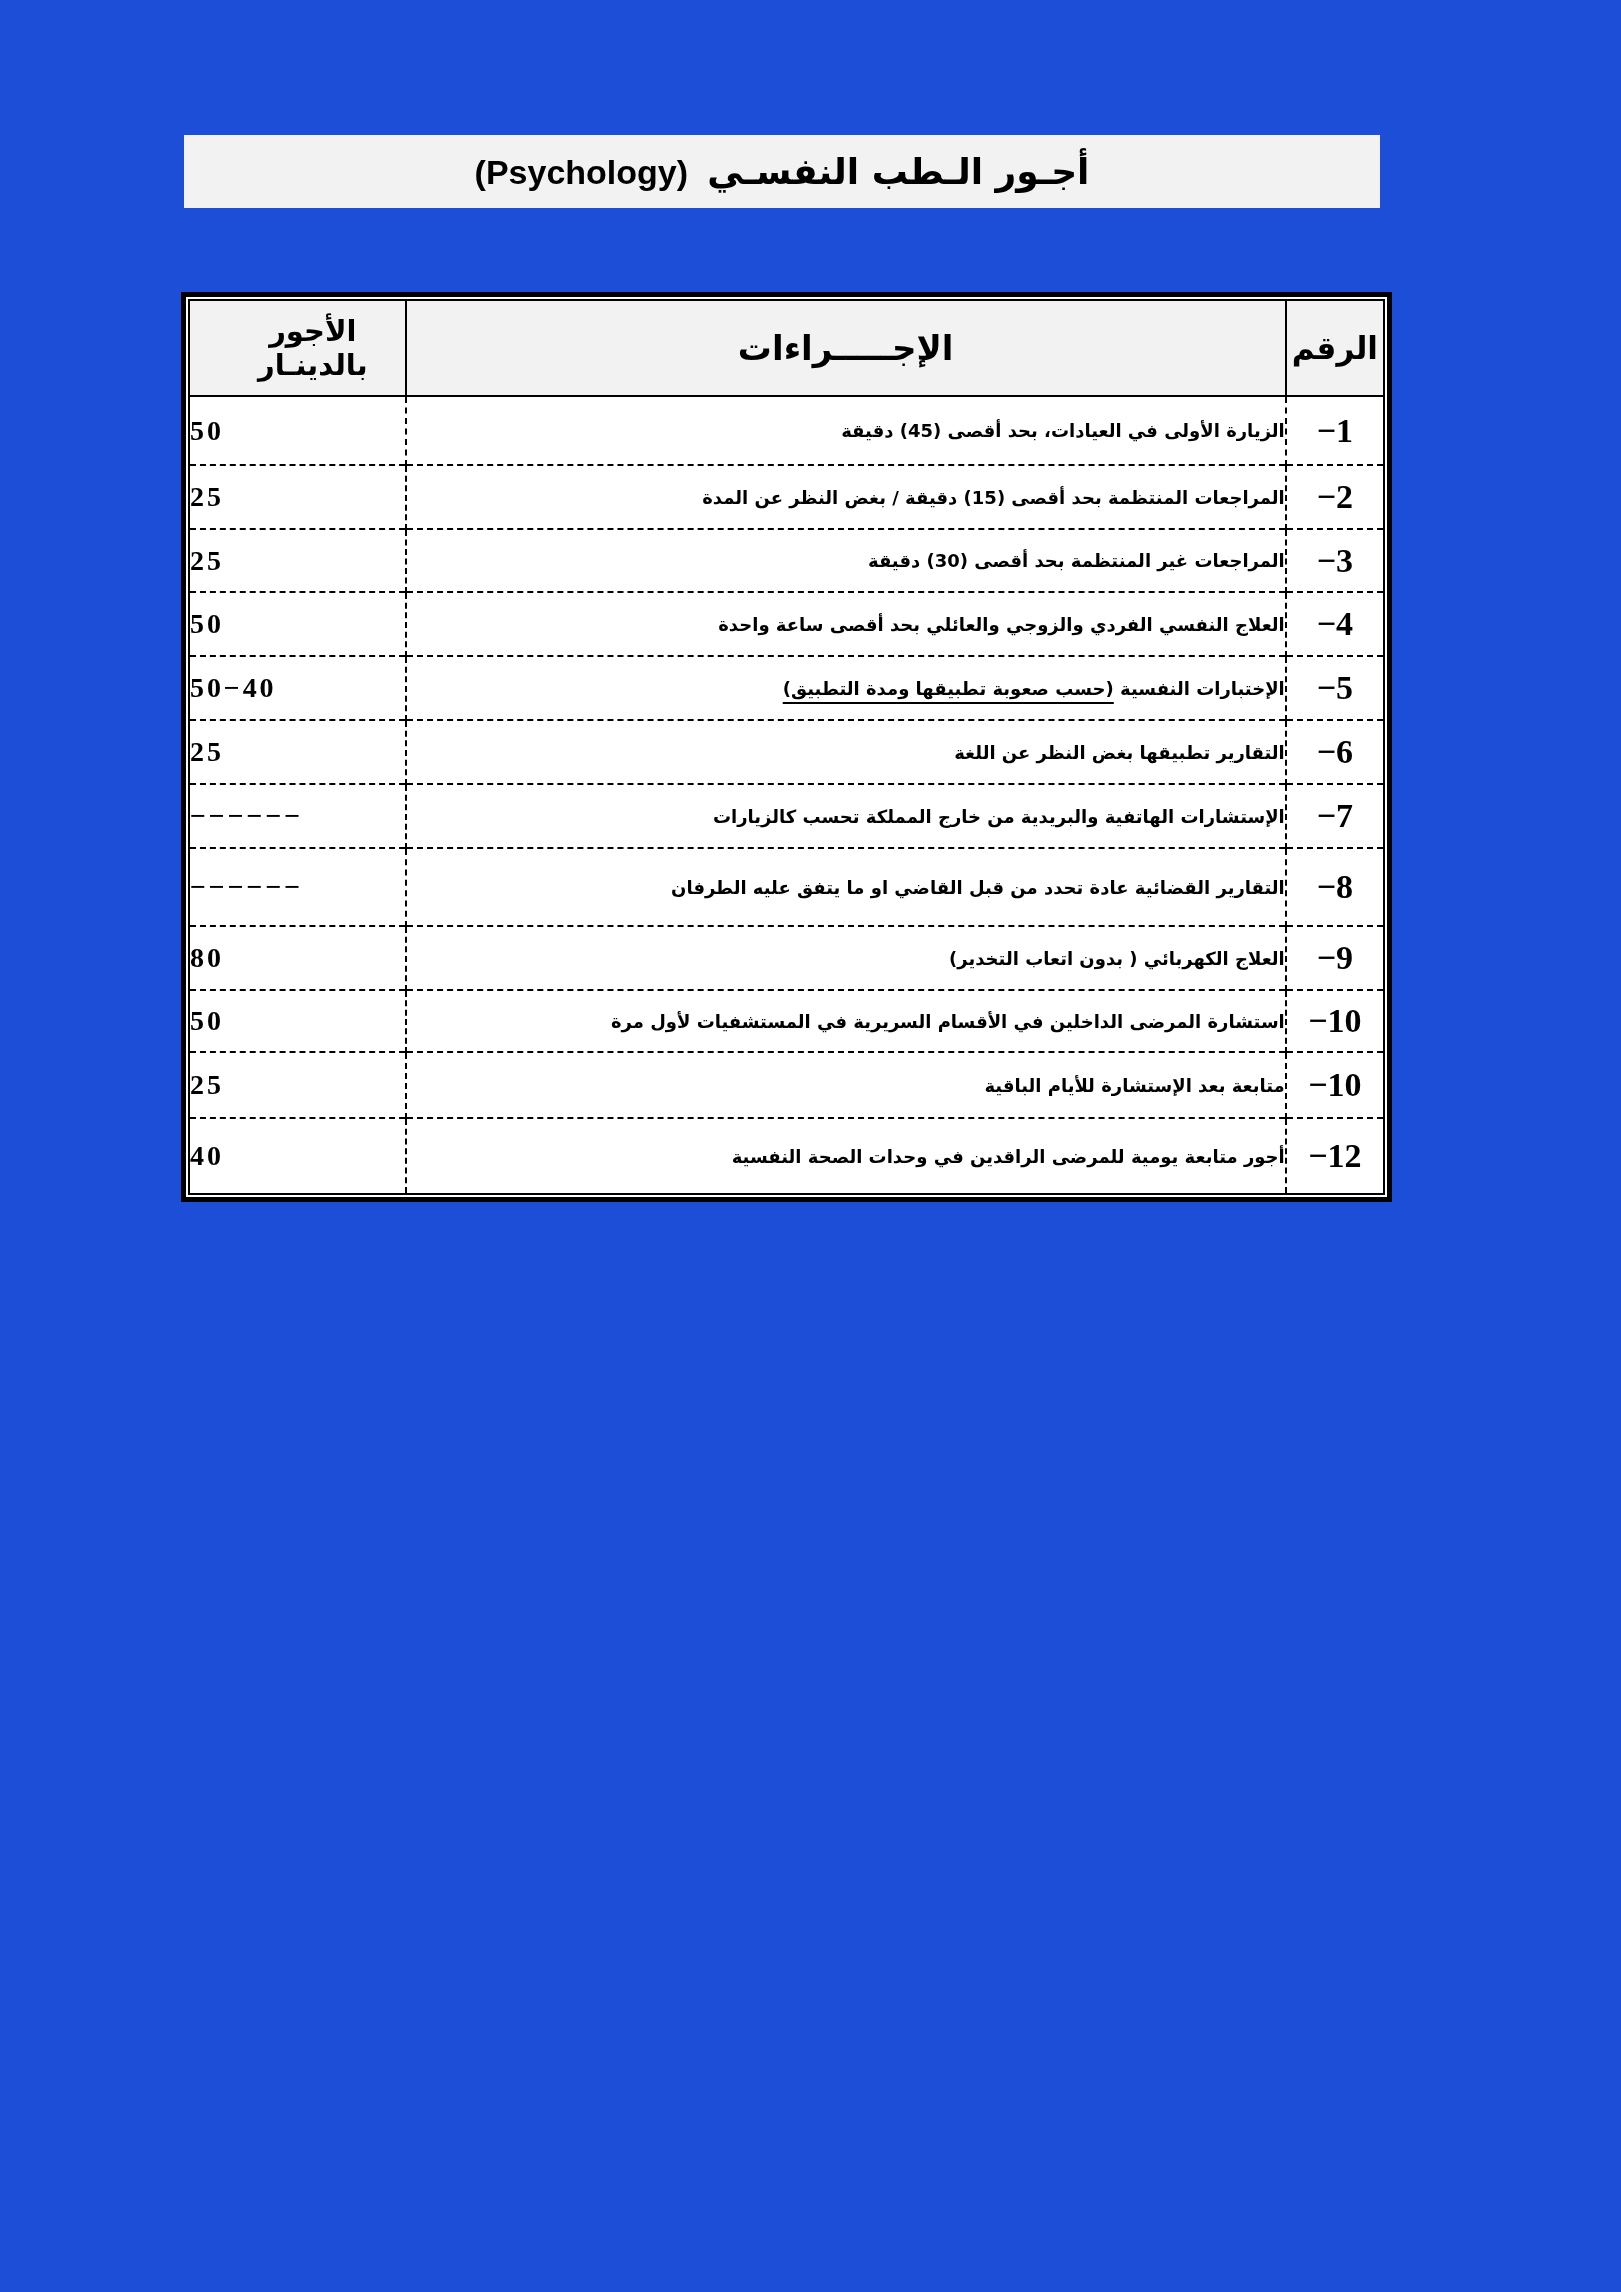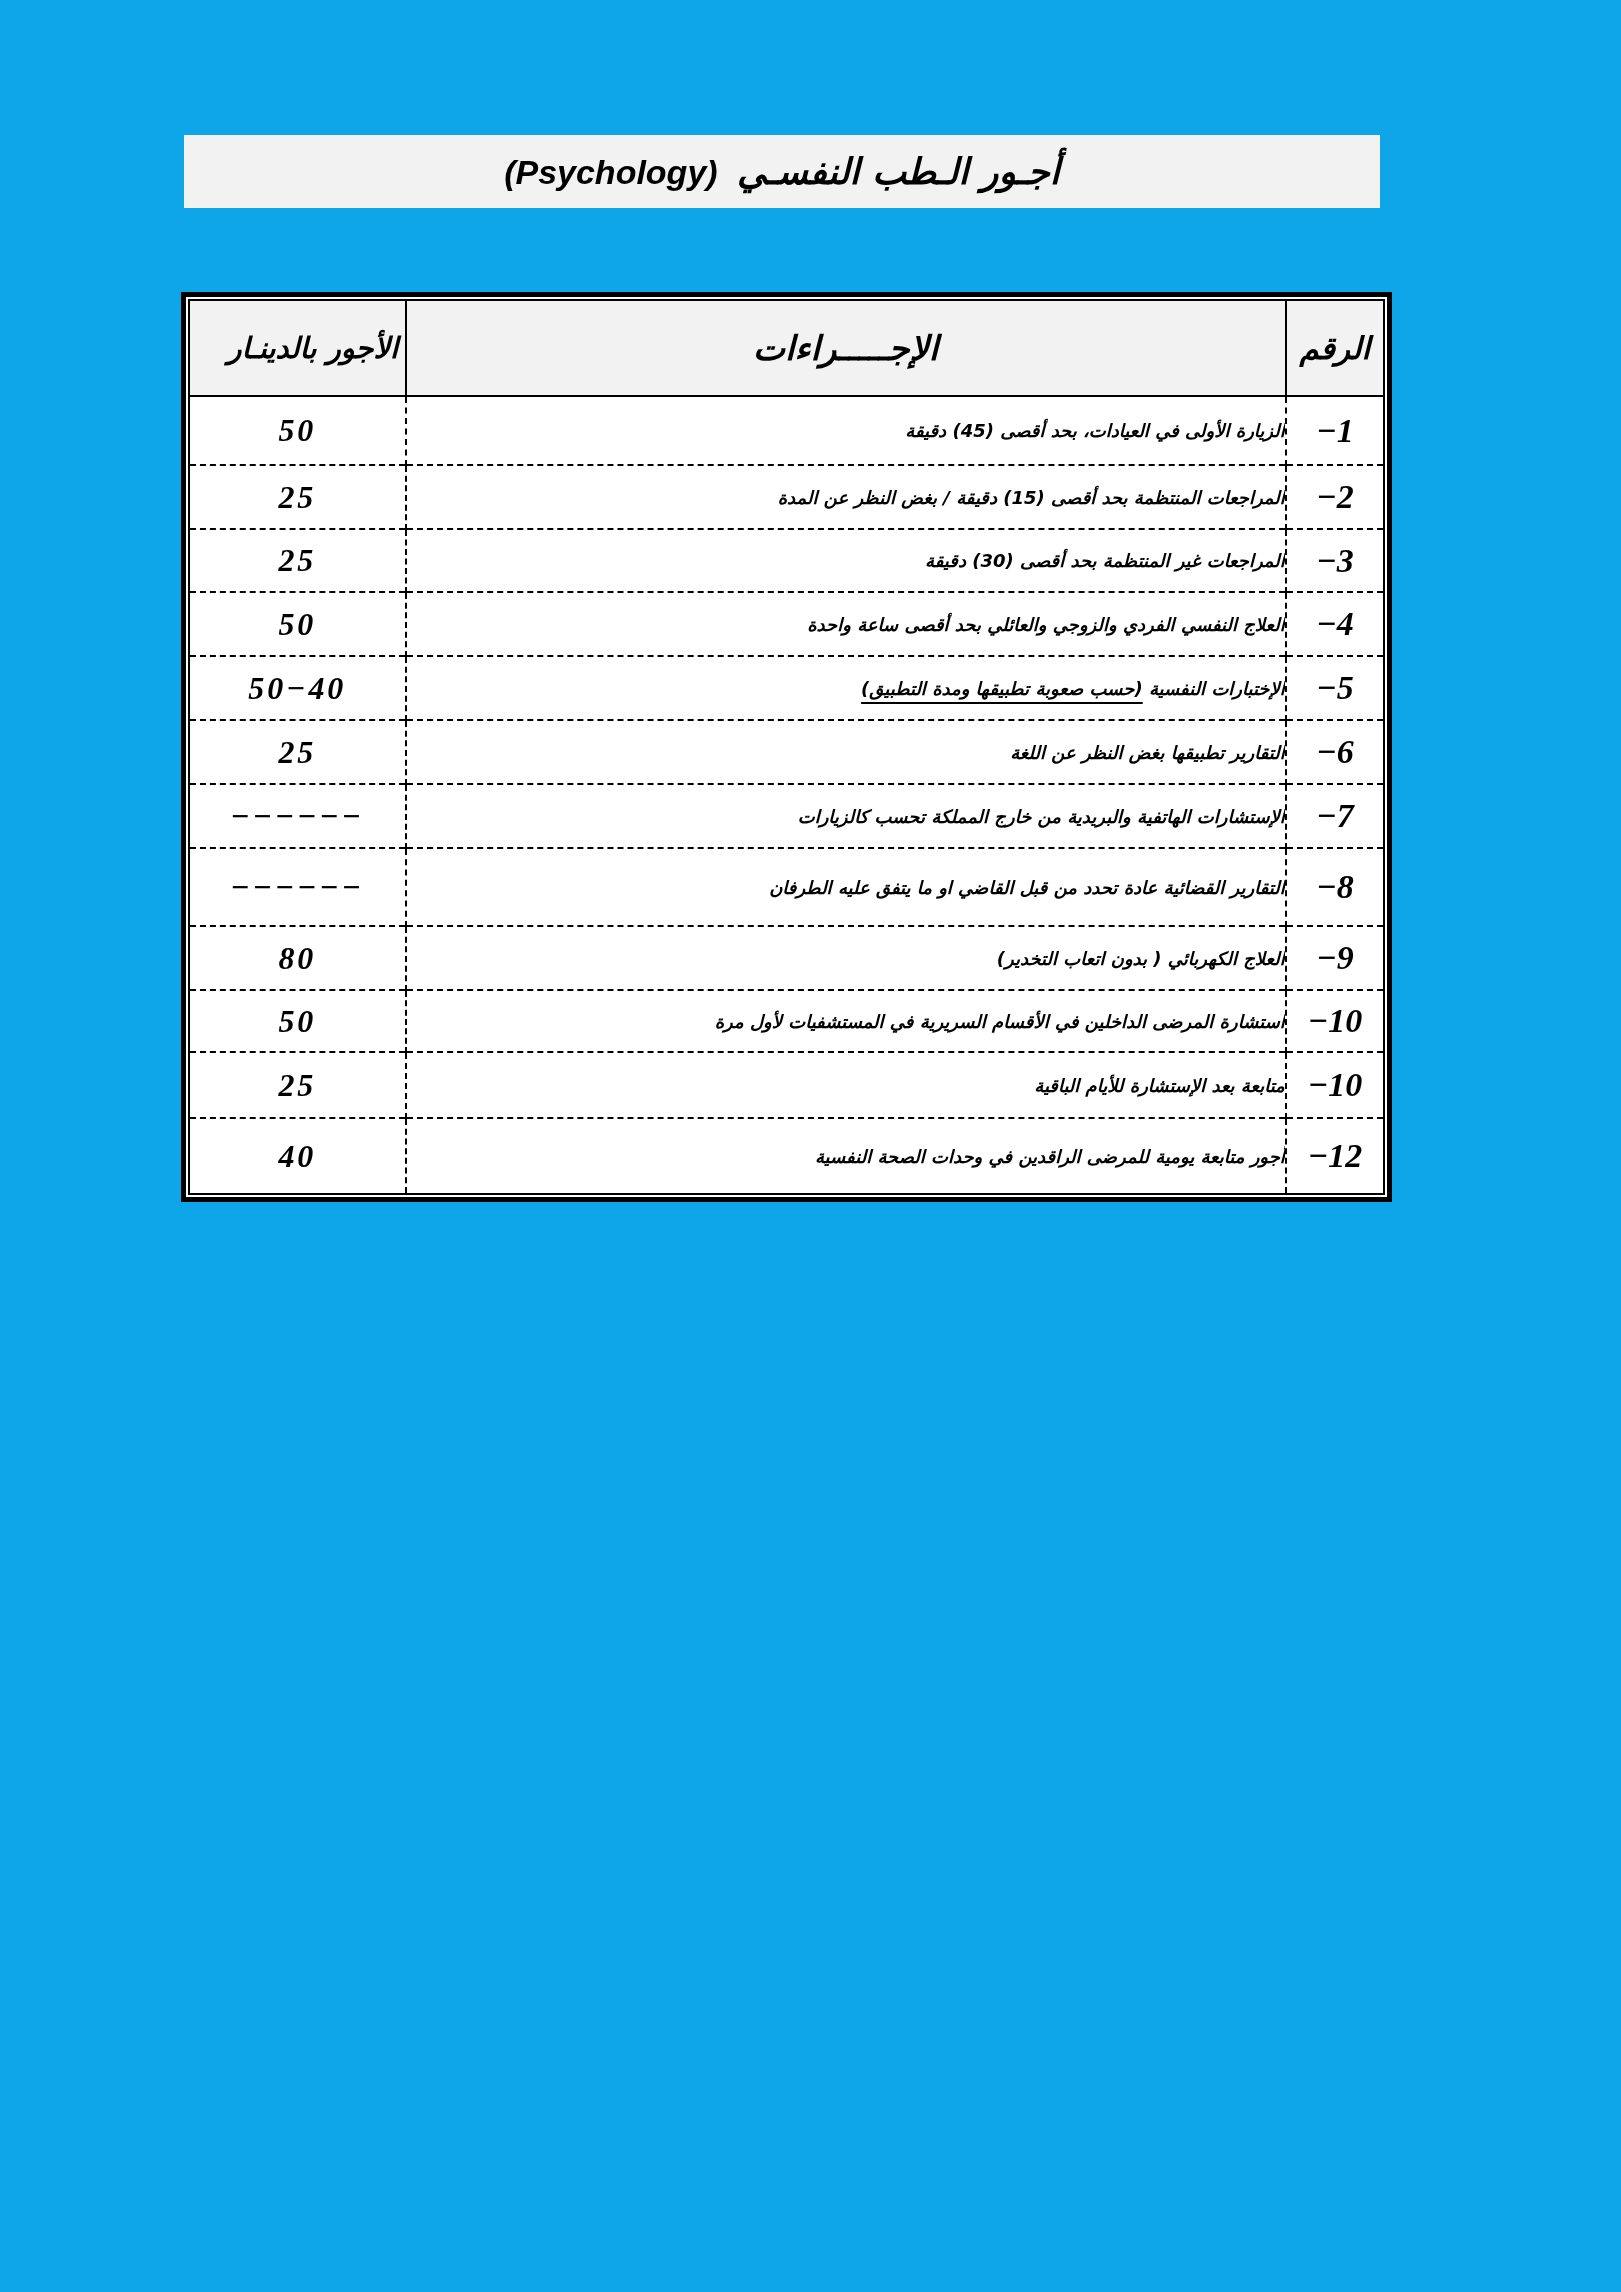--- a/index.html
+++ b/index.html
@@ -6,25 +6,24 @@
     --band-bg:#f2f2f2;
     --header-bg:#f2f2f2;
     --border:#000000;
     --text:#000000;
   }
   html,body{margin:0;padding:0;background:#ffffff;}
   .page{
     position:relative;
     width:1621px;
     height:2293px;
-    background:#0ea5e9;
+    background:#1d4ed8;
     color:var(--text);
     font-family:"DejaVu Sans",sans-serif;
     overflow:hidden;
-    font-style:italic;
   }
   
   .title-band{
     position:absolute;
     left:184px; top:135px;
     width:1196px; height:73px;
     background:var(--band-bg);
     display:flex; align-items:center; justify-content:center;
   }
   .title{
@@ -101,24 +100,23 @@
     white-space:nowrap;
     overflow:hidden;
   }
   td.proc .u{
     text-decoration:underline;
     text-decoration-thickness:2px;
     text-underline-offset:6.9px;
   }
   td.fee{
     border-right:2px dashed var(--border); 
-    text-align:center;
     font-family:"Liberation Serif",serif;
     font-weight:bold;
-    font-size:32px;
+    font-size:28px;
     direction:ltr;
     letter-spacing:2.9px;
   }
   
   .page-number{
     position:absolute;
     left:0; top:2119px;
     width:100%;
     text-align:center;
     font-family:"Liberation Serif",serif;

